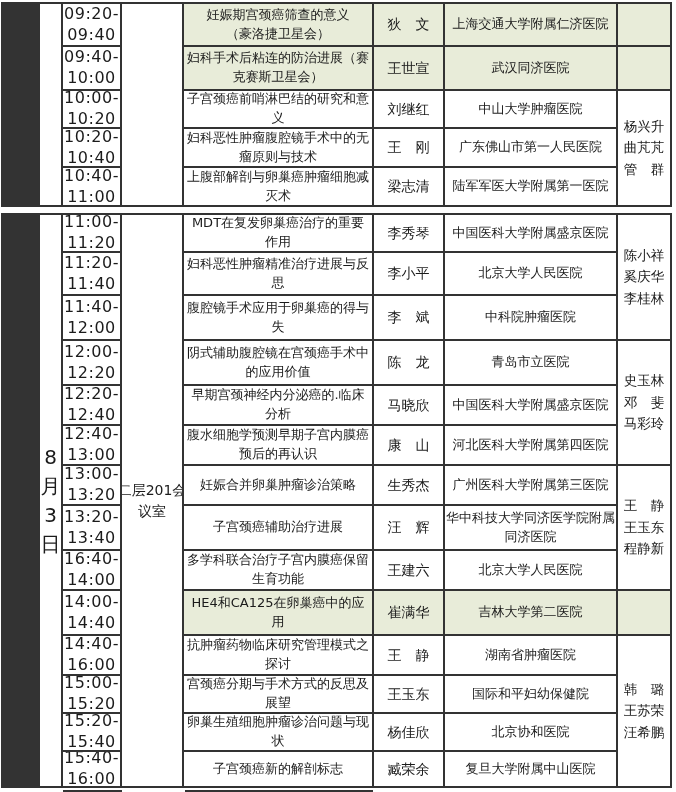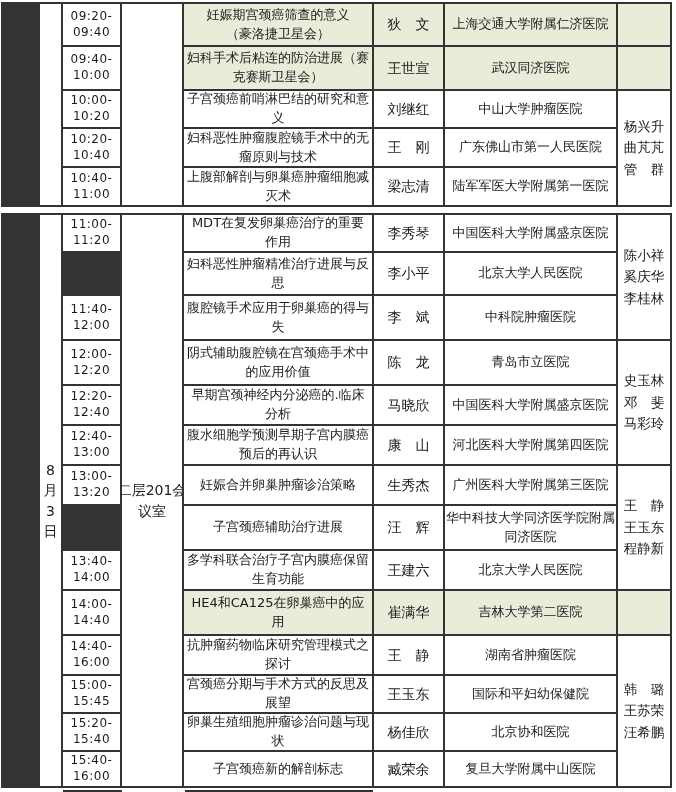--- a/index.html
+++ b/index.html
@@ -12,22 +12,22 @@
     grid-template-columns:58px 57px 60px 188px 69px 171px 52px;
     gap:2px;padding:2px;background:#333333;
   }
   #section-1{top:2px;grid-template-rows:41px 42px 36px 37px 37px;}
   #section-2{top:213px;grid-template-rows:36px 41px 43px 43px 38px 38px 38px 43px 38px 43px 38px 36px 36px 34px;}
   .cell{
     background:#ffffff;display:flex;align-items:center;justify-content:center;
     text-align:center;white-space:pre-line;line-height:1.45;overflow:hidden;
   }
   .cell.green{background:#e8ecd9;}
-  .date{font-size:14px;margin-left:37px;}
-  .time{font-size:12px;line-height:1.3;letter-spacing:0.5px;}
+  .date{font-size:20px;margin-left:37px;}
+  .time{font-size:16px;line-height:1.3;letter-spacing:0.5px;}
   .room{font-size:14px;white-space:pre;}
   .topic{font-size:13px;padding:0 1px;}
   .speaker{font-size:14px;text-align:center;}
   .hospital{font-size:13px;}
   .chair{font-size:13.5px;line-height:1.6;}
   .frag{position:absolute;background:#333333;height:2px;}
 </style>
 </head>
 <body>
 
@@ -75,38 +75,42 @@
   <div class="cell chair" style="grid-area:3/7/6/8">杨兴升
 曲芃芃
 管　群</div>
 </div>
 
 <div class="section" id="section-2">
   <div class="cell date" style="grid-area:1/1/15/2">8月3日</div>
 
   <div class="cell time" style="grid-area:1/2">11:00-
 11:20</div>
+  <div class="cell time" style="grid-area:2/2">11:20-
+11:40</div>
   <div class="cell time" style="grid-area:3/2">11:40-
 12:00</div>
   <div class="cell time" style="grid-area:4/2">12:00-
 12:20</div>
   <div class="cell time" style="grid-area:5/2">12:20-
 12:40</div>
   <div class="cell time" style="grid-area:6/2">12:40-
 13:00</div>
   <div class="cell time" style="grid-area:7/2">13:00-
 13:20</div>
-  <div class="cell time" style="grid-area:9/2">13:40-
+  <div class="cell time" style="grid-area:8/2">13:20-
+13:40</div>
+  <div class="cell time" style="grid-area:9/2">16:40-
 14:00</div>
   <div class="cell time" style="grid-area:10/2">14:00-
 14:40</div>
   <div class="cell time" style="grid-area:11/2">14:40-
 16:00</div>
   <div class="cell time" style="grid-area:12/2">15:00-
-15:45</div>
+15:20</div>
   <div class="cell time" style="grid-area:13/2">15:20-
 15:40</div>
   <div class="cell time" style="grid-area:14/2">15:40-
 16:00</div>
 
   <div class="cell room" style="grid-area:1/3/15/4">二层201会
 议室</div>
 
   <div class="cell topic" style="grid-area:1/4">MDT在复发卵巢癌治疗的重要
 作用</div>

